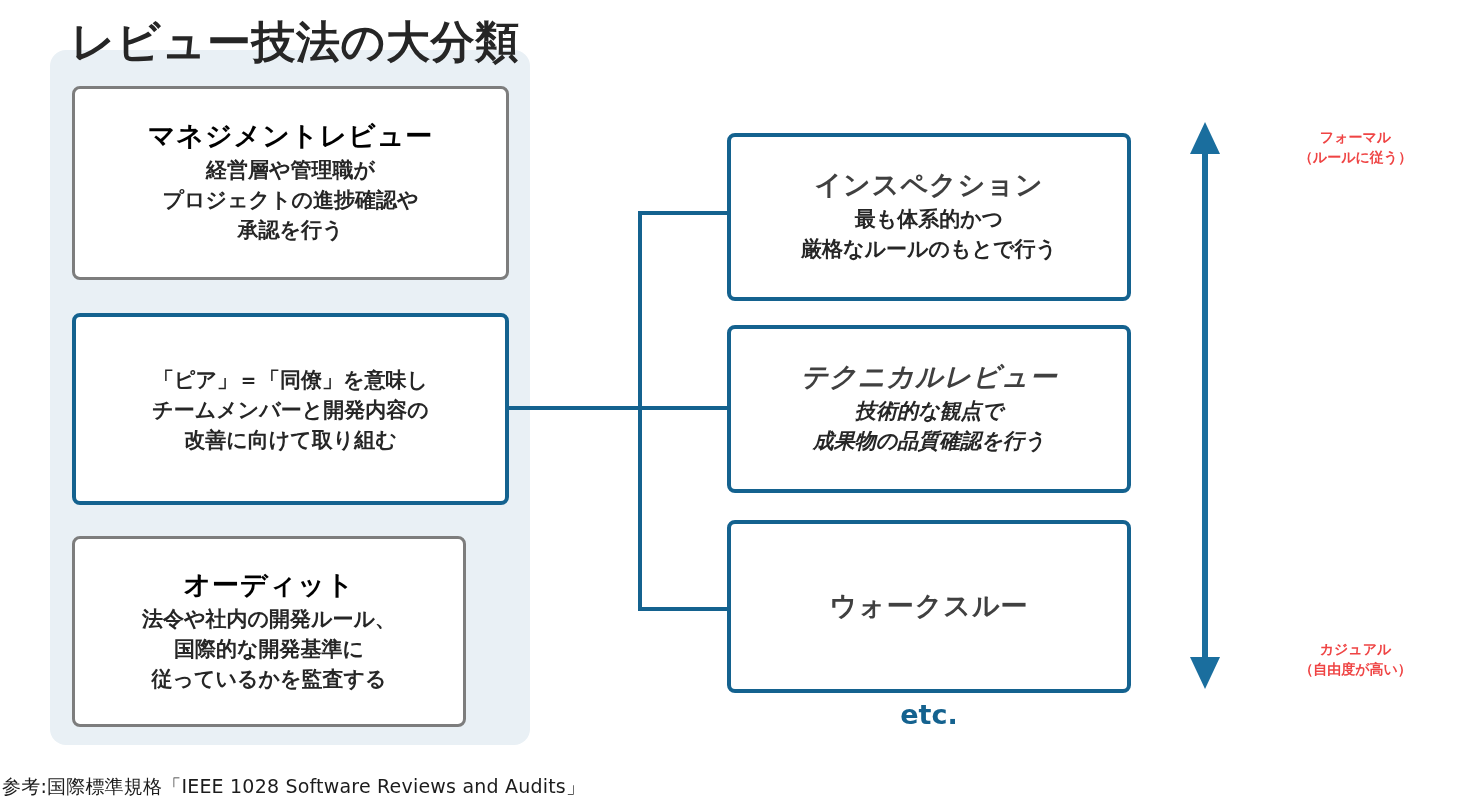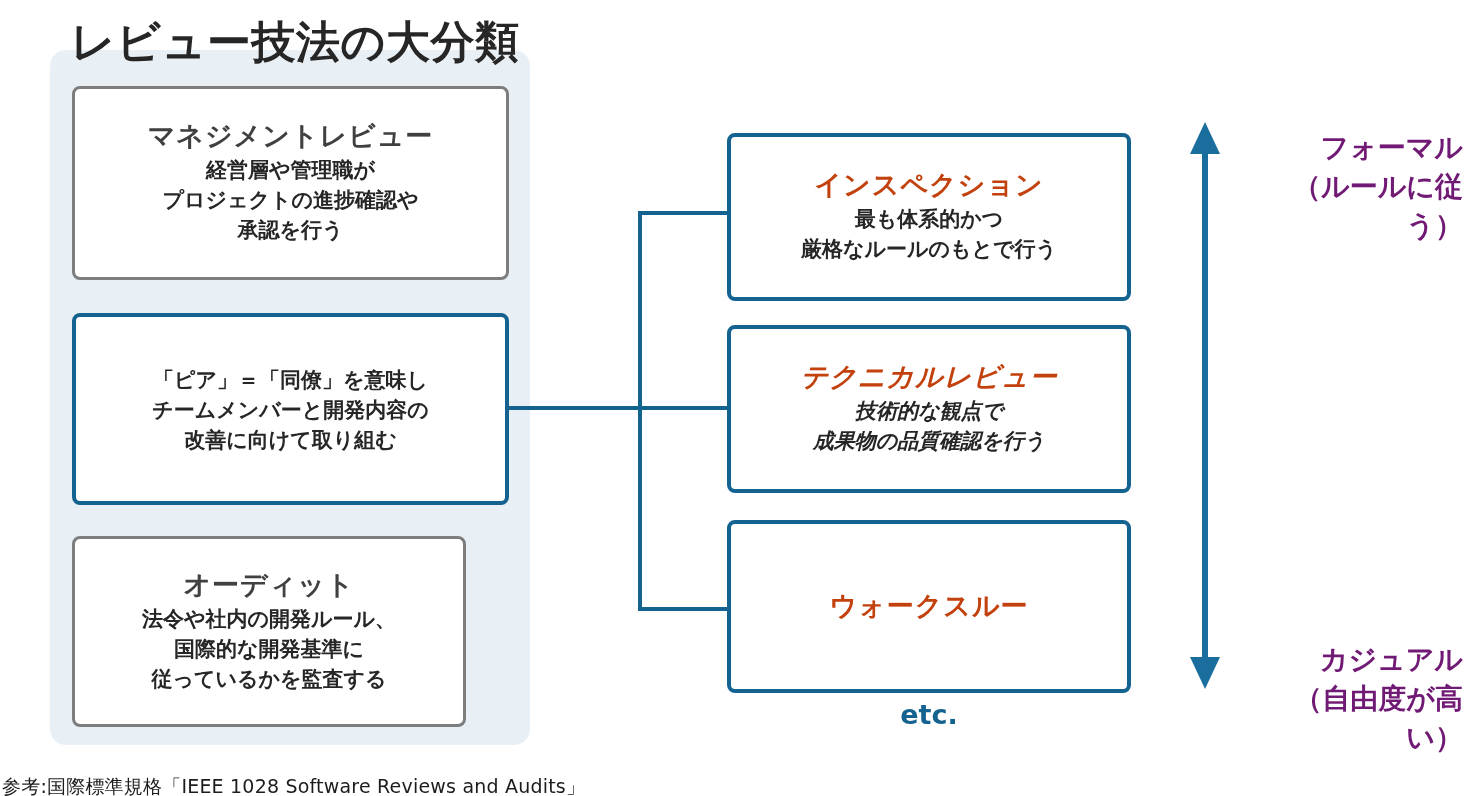--- a/index.html
+++ b/index.html
@@ -61,22 +61,22 @@
     border: 4px solid #14628f;
   }
   .card-title {
     font-size: 27px;
     font-weight: bold;
     letter-spacing: 1px;
     line-height: 1.2;
     text-align: center;
     white-space: nowrap;
   }
-  .card.muted .card-title { color: #404040; }
-  .card.accent .card-title { color: #c2410c; }
+  .card.muted .card-title { color: #000000; }
+  .card.accent .card-title { color: #404040; }
 
   .card-desc {
     margin-top: 4px;
     font-size: 21px;
     font-weight: bold;
     color: #262626;
     line-height: 1.42;
     text-align: center;
     white-space: pre-line;
   }
@@ -122,25 +122,25 @@
   
   #axis-arrow {
     position: absolute;
     left: 1180px;
     top: 118px;
     width: 50px;
     height: 575px;
   }
   .axis-label {
     position: absolute;
-    font-size: 28px;
-    font-weight: bold;
-    color: #701a75;
+    font-size: 14px;
+    font-weight: bold;
+    color: #ef4444;
     line-height: 1.4;
-    text-align: right;
+    text-align: center;
     white-space: pre-line;
   }
   #axis-label-formal  { left: 1248px; top: 128px;  width: 215px; }
   #axis-label-casual  { left: 1248px; top: 640px; width: 215px; }
 
   
   #footnote {
     position: absolute;
     left: 2px;
     top: 774px;

